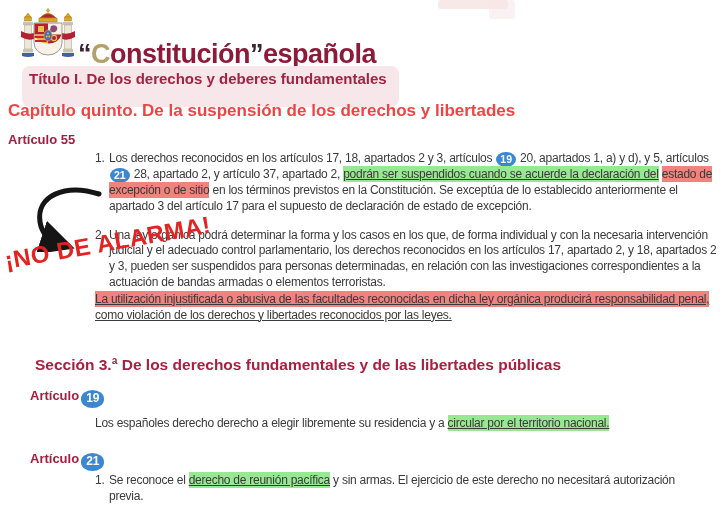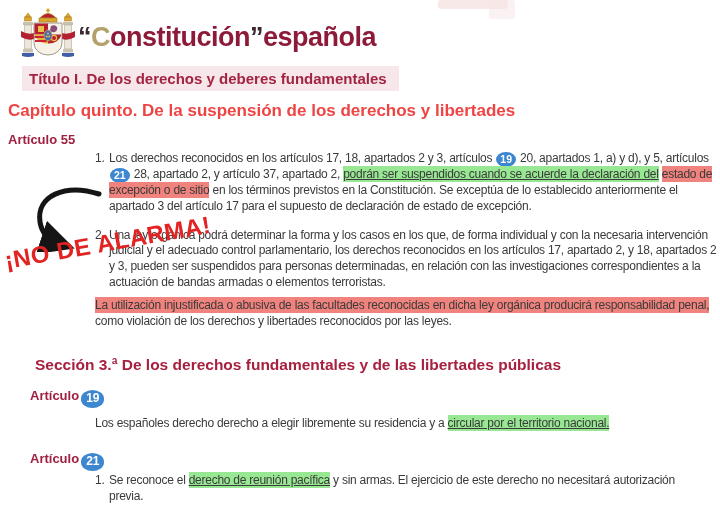--- a/index.html
+++ b/index.html
@@ -9,61 +9,62 @@
     background: #ffffff;
     font-family: "Liberation Sans", sans-serif;
     color: #3a3a3a;
     overflow: hidden;
   }
 
   
   .header { position: absolute; top: 8px; left: 20px; display: flex; align-items: flex-start; }
   .logo { width: 56px; height: 52px; flex: 0 0 auto; }
   .site-title {
-    margin: 14px 0 0 2px;
+    margin: 31px 0 0 2px;
     font-size: 27px;
     font-weight: bold;
     letter-spacing: -0.5px;
     color: #8e1a39;
     white-space: nowrap;
   }
   .site-title .quote   { color: #3b2530; }
   .site-title .initial { color: #b3a06a; }
 
   
   .smudge { position: absolute; border-radius: 3px; }
   .smudge1 { left: 438px; top: 0; width: 70px; height: 9px;  background: #f2d7d7; opacity: .55; }
   .smudge2 { left: 489px; top: 0; width: 26px; height: 19px; background: #f6e6e6; opacity: .5; }
 
   
   .title-band {
     position: absolute; top: 66px; left: 22px;
     background: #f7e6ea; color: #a32342;
     font-size: 15px; font-weight: bold;
-    padding: 4px 12px 4px 7px;
+    padding: 4px 12px 20px 7px;
     white-space: nowrap;
+    border-radius: 8px;
   }
   .chapter-heading {
     position: absolute; top: 101px; left: 8px;
     color: #ef4444; font-size: 17px; font-weight: bold; white-space: nowrap;
   }
   .article55-label {
     position: absolute; top: 132px; left: 8px;
     color: #a02040; font-size: 13px; font-weight: bold;
   }
 
   
   .article-body {
     position: absolute; left: 95px; top: 151px; width: 622px;
     font-size: 12px; line-height: 15.8px; letter-spacing: -0.25px;
   }
   .list-item { padding-left: 14px; }
   .list-item .num { display: inline-block; width: 14px; margin-left: -14px; }
   .mt { margin-top: 13px; }
-  .continuation { margin-top: 7px; }
+  .continuation { margin-top: 1px; text-decoration: underline; }
 
   
   .seg-p { }
   .seg-g { background: #98e893; padding: 1px 0; text-decoration: underline; }
   .seg-r { background: #f0837d; padding: 1px 0; }
   .seg-b {
     display: inline-block;
     background: #3c87d0; color: #ffffff;
     font-size: 10.5px; font-weight: bold; letter-spacing: 0;
     border-radius: 50%;

